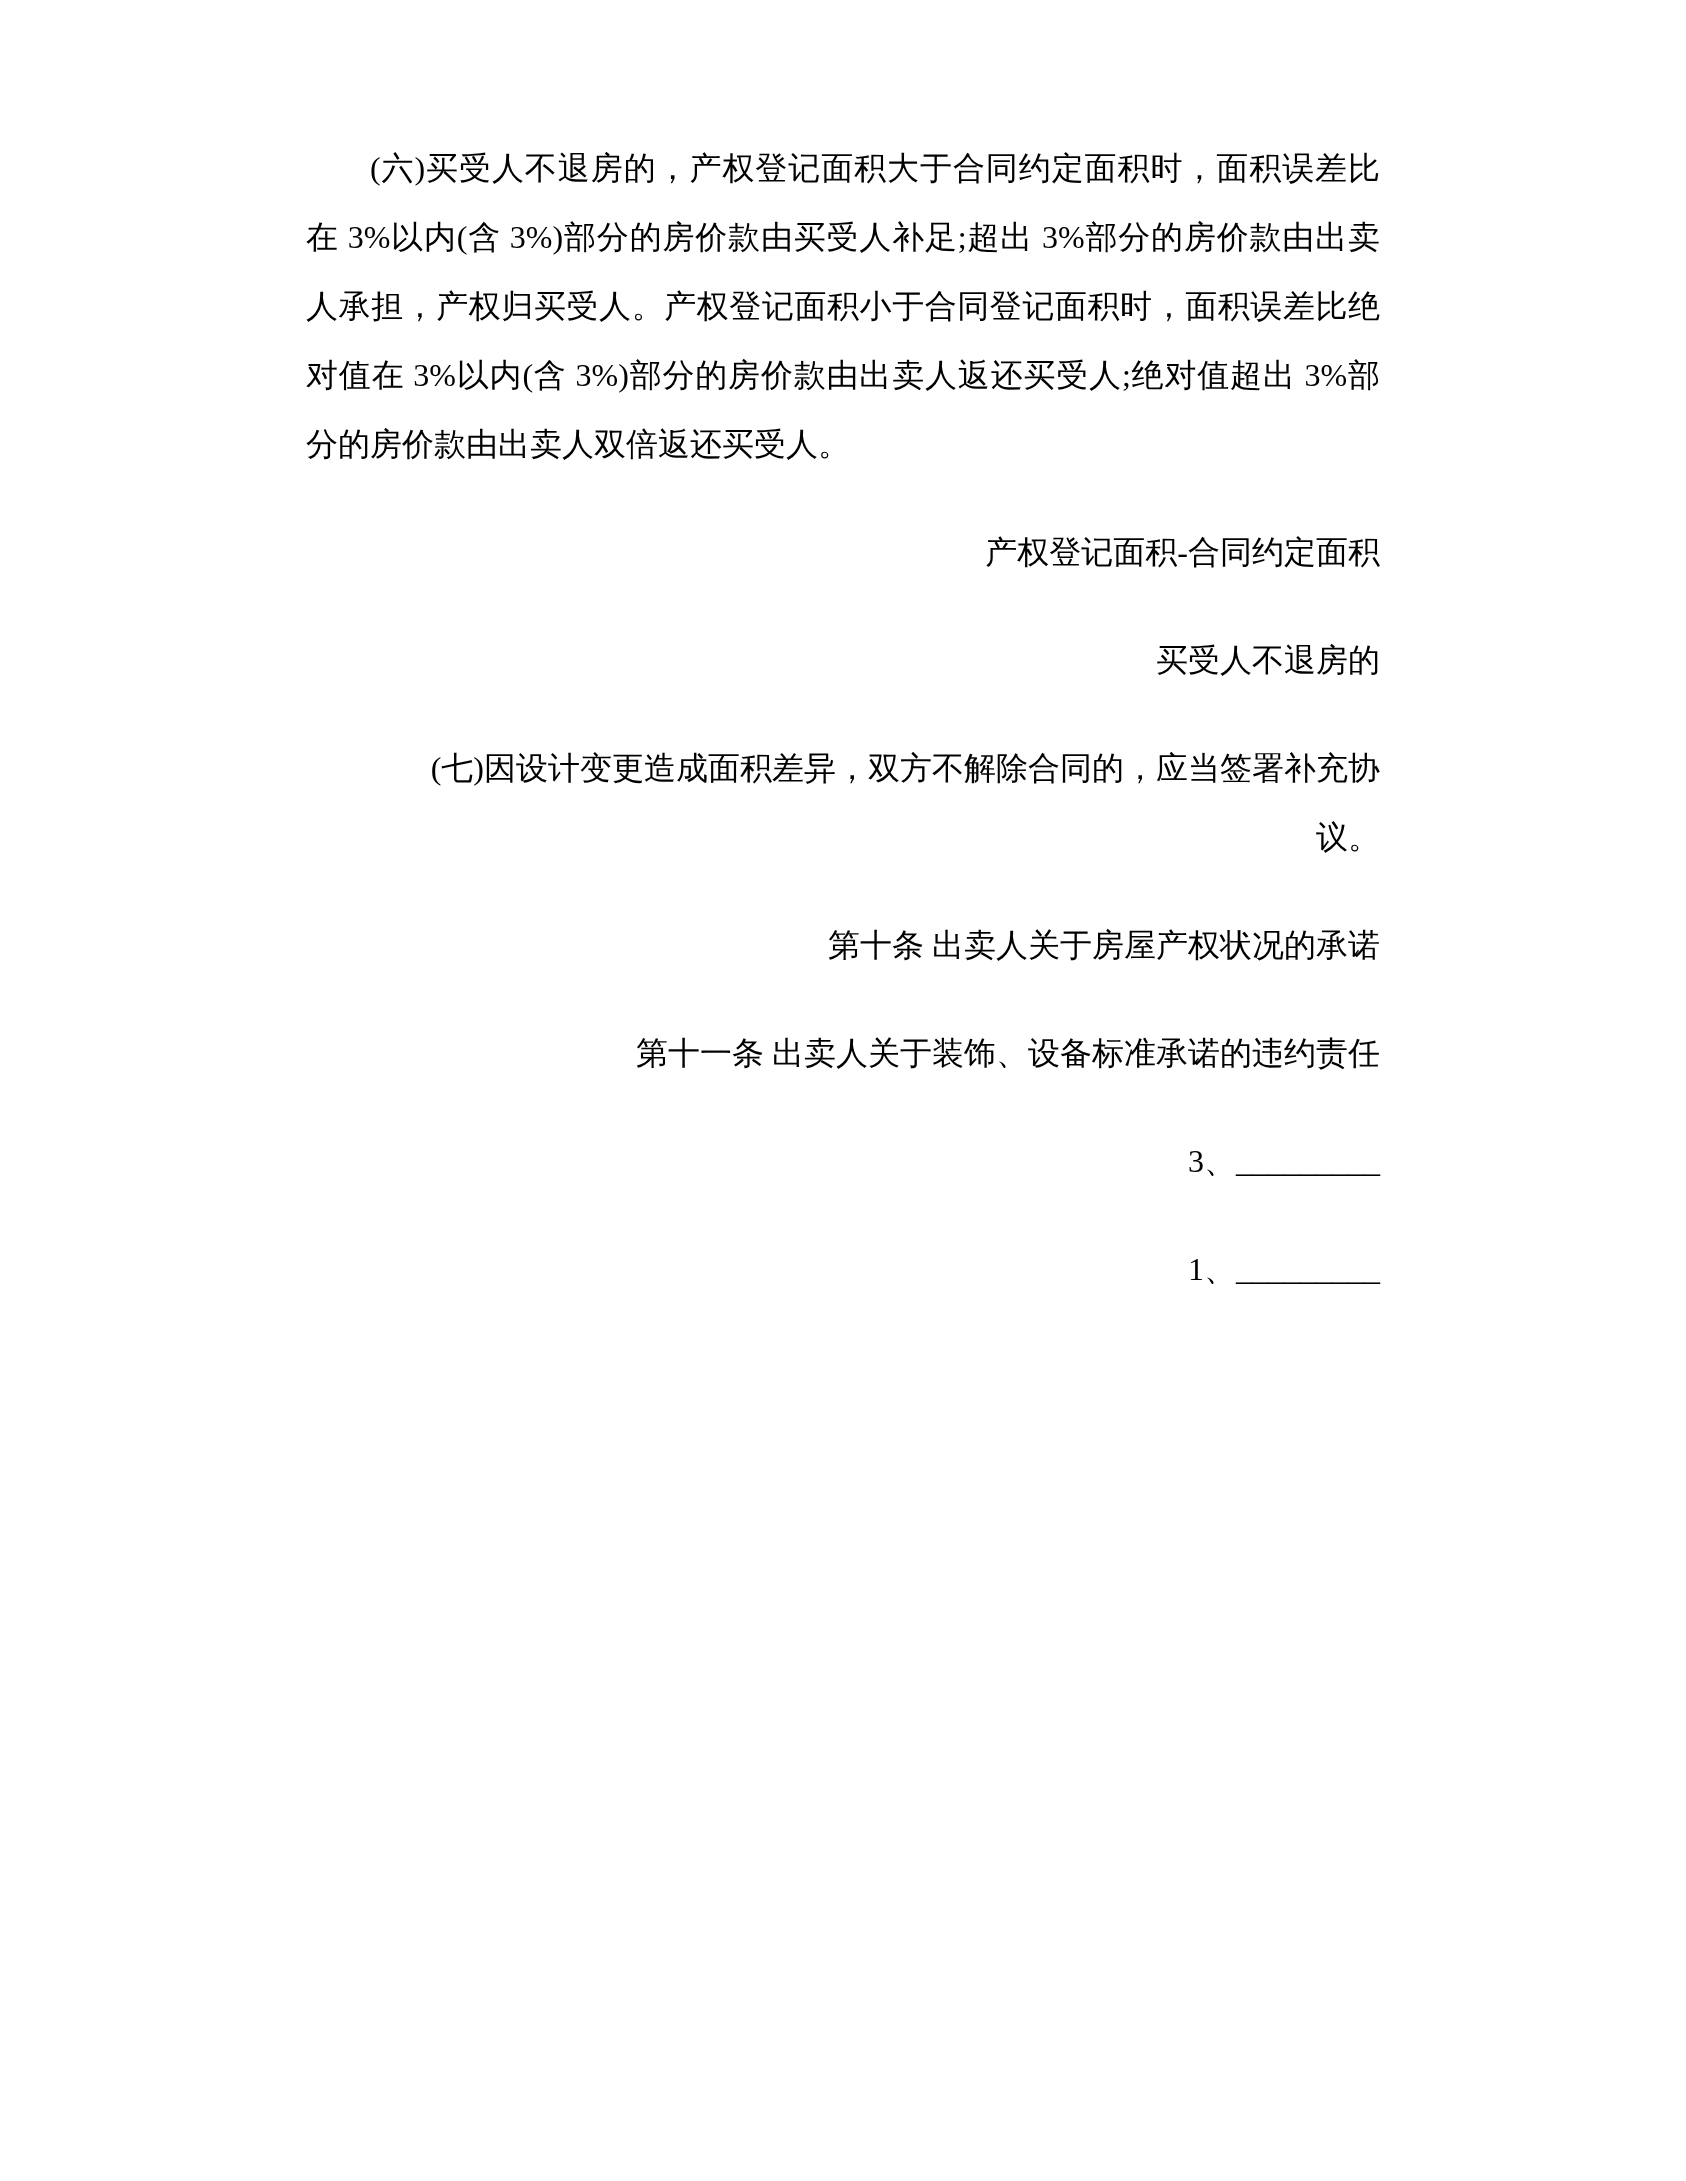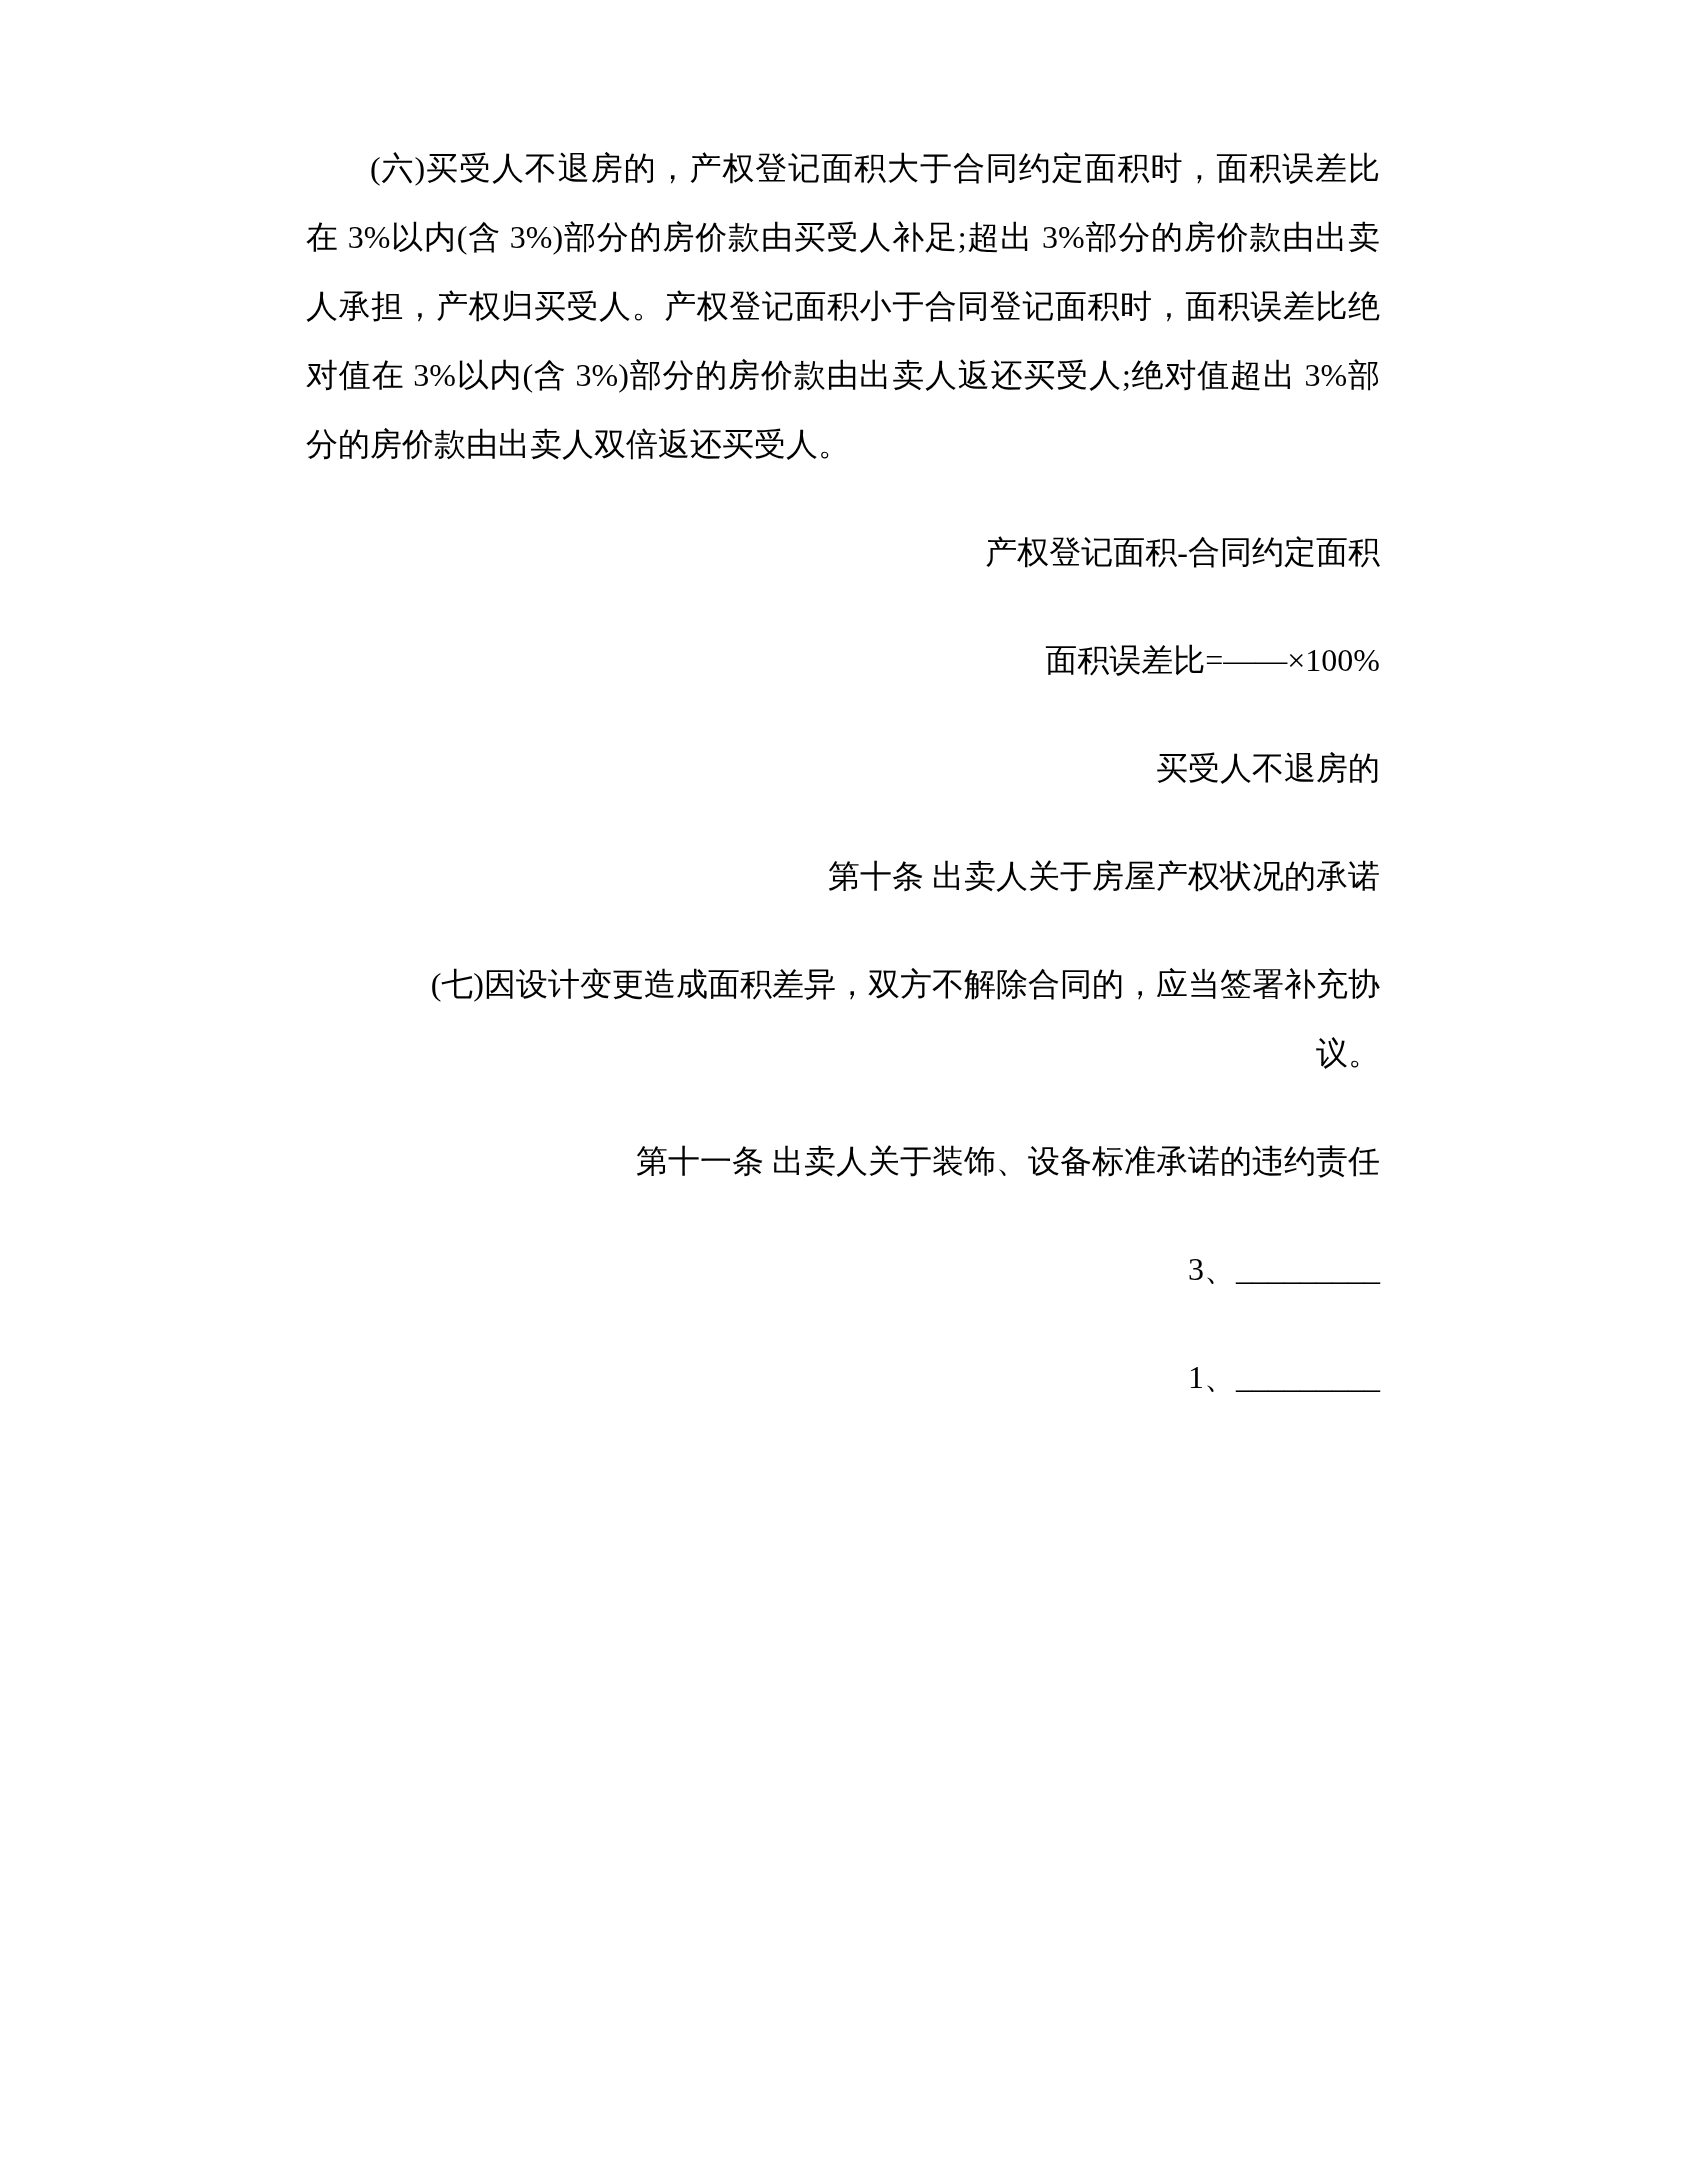--- a/index.html
+++ b/index.html
@@ -29,21 +29,20 @@
   .page p.single {
     text-align: right;
   }
 </style>
 </head>
 <body>
 
 <div class="page">
   <p>(六)买受人不退房的，产权登记面积大于合同约定面积时，面积误差比在 3%以内(含 3%)部分的房价款由买受人补足;超出 3%部分的房价款由出卖人承担，产权归买受人。产权登记面积小于合同登记面积时，面积误差比绝对值在 3%以内(含 3%)部分的房价款由出卖人返还买受人;绝对值超出 3%部分的房价款由出卖人双倍返还买受人。</p>
   <p class="single">产权登记面积-合同约定面积</p>
-  <p class="single">面积误差比=——×100%</p>
   <p class="single">买受人不退房的</p>
+  <p class="single">(七)因设计变更造成面积差异，双方不解除合同的，应当签署补充协议。</p>
   <p class="single">第十条 出卖人关于房屋产权状况的承诺</p>
-  <p class="single">(七)因设计变更造成面积差异，双方不解除合同的，应当签署补充协议。</p>
   <p class="single">第十一条 出卖人关于装饰、设备标准承诺的违约责任</p>
   <p class="single">3、_________</p>
   <p class="single">1、_________</p>
 </div>
 
 
 </body></html>

